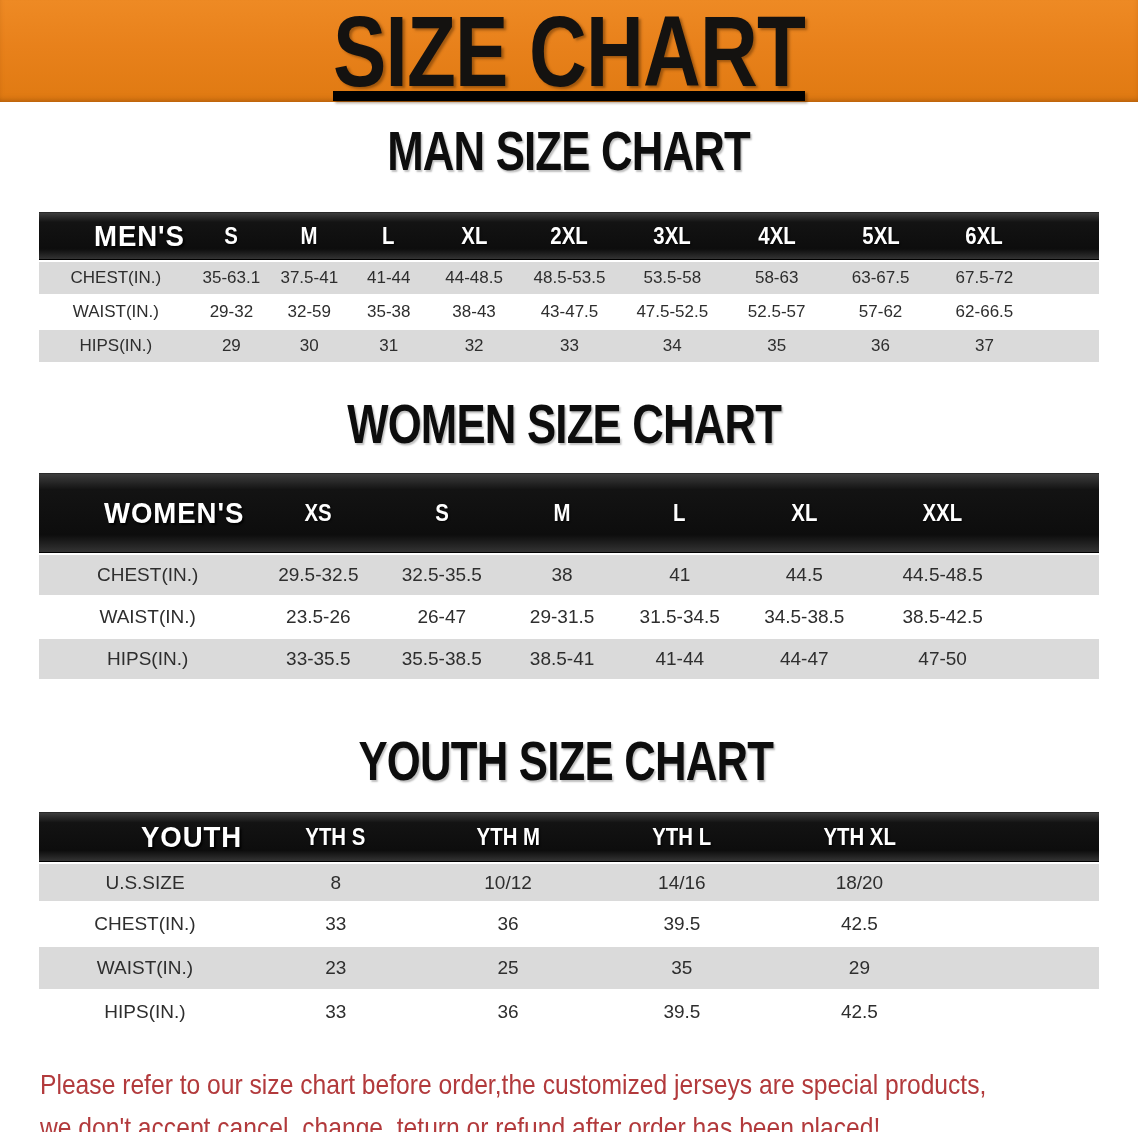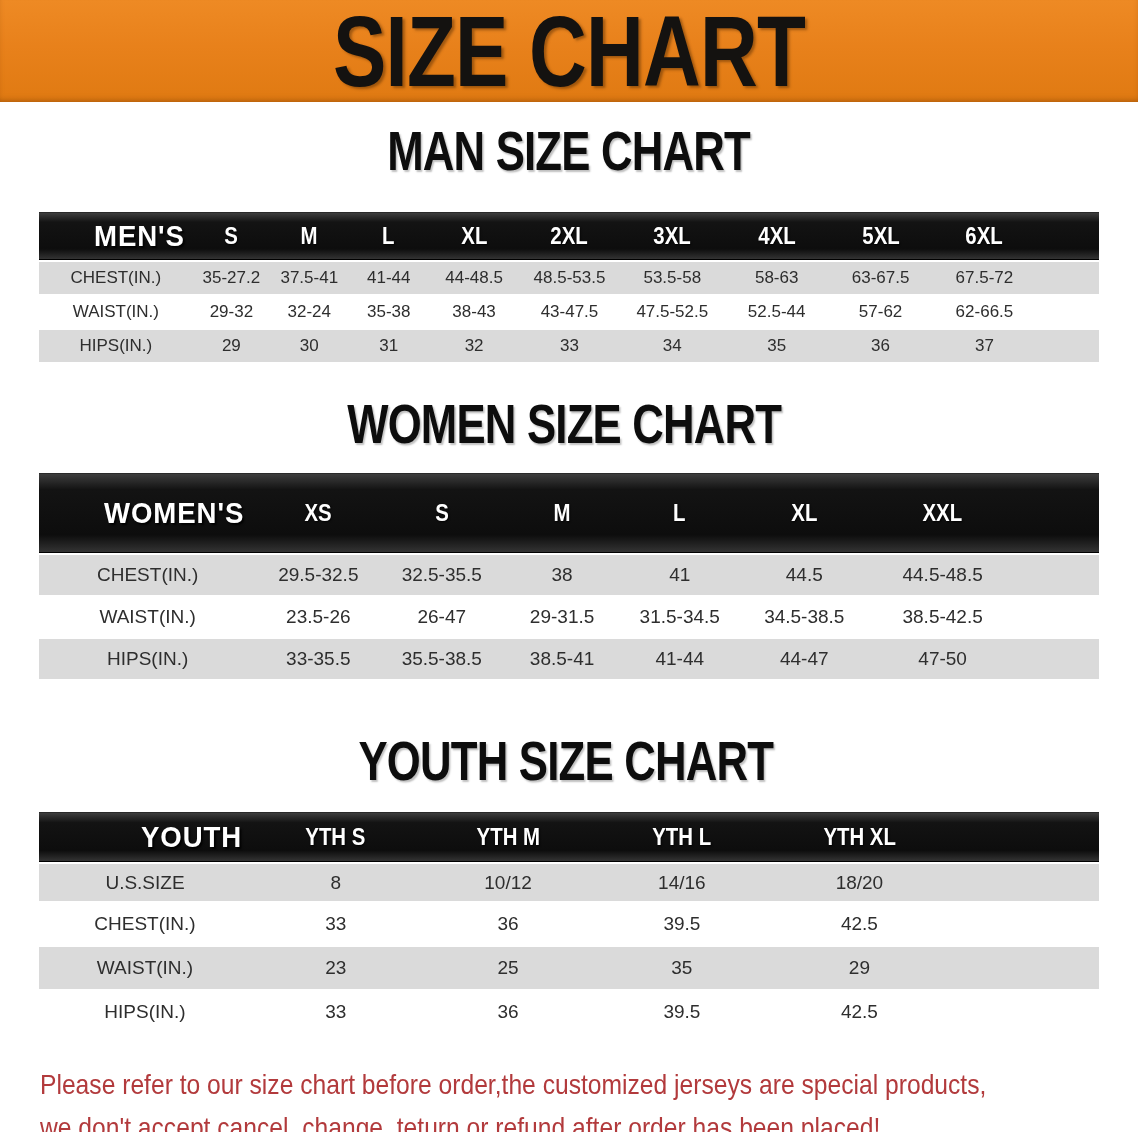--- a/index.html
+++ b/index.html
@@ -2,21 +2,21 @@
 <html><head>
 <meta charset="utf-8">
 <style>
   * { box-sizing: border-box; margin: 0; padding: 0; }
   html, body { width: 1138px; height: 1132px; background: #ffffff; overflow: hidden;
     font-family: "Liberation Sans", sans-serif; }
 
   
   .banner { width: 1138px; height: 102px; background: linear-gradient(180deg, #ee8a24 0%, #e8811b 45%, #e07a12 100%);
     display: flex; align-items: center; justify-content: center;
-    box-shadow: inset 0 -4px 6px -3px rgba(120,60,0,.55); }
+    box-shadow: inset 0 -4px 6px -3px rgba(120,60,0,.55); text-decoration: underline; }
   .banner-title { display: inline-block; font-size: 100px; line-height: 100px; font-weight: 800;
     color: #141210; letter-spacing: -1px; transform: scaleX(0.8); transform-origin: center;
     white-space: nowrap; text-shadow: 3px 2px 3px rgba(70,35,0,.45); }
 
   
   .section-heading { text-align: center; color: #0d0d0d; }
   .section-heading .cond { display: inline-block; font-size: 56px; line-height: 48px; font-weight: 800;
     letter-spacing: -1px; transform: scaleX(0.78); transform-origin: center; white-space: nowrap;
     text-shadow: 2px 2px 2px rgba(0,0,0,.25); }
   .heading-men   { margin: 25px 0 34px 0; }
@@ -93,40 +93,40 @@
               <th><span class="col-head-text">3XL</span></th>
               <th><span class="col-head-text">4XL</span></th>
               <th><span class="col-head-text">5XL</span></th>
               <th><span class="col-head-text">6XL</span></th>
               <th></th>
             </tr>
           </thead>
         <tbody>
             <tr>
               <td>CHEST(IN.)</td>
-              <td>35-27.2</td>
+              <td>35-63.1</td>
               <td>37.5-41</td>
               <td>41-44</td>
               <td>44-48.5</td>
               <td>48.5-53.5</td>
               <td>53.5-58</td>
               <td>58-63</td>
               <td>63-67.5</td>
               <td>67.5-72</td>
               <td></td>
             </tr>
             <tr>
               <td>WAIST(IN.)</td>
               <td>29-32</td>
-              <td>32-24</td>
+              <td>32-59</td>
               <td>35-38</td>
               <td>38-43</td>
               <td>43-47.5</td>
               <td>47.5-52.5</td>
-              <td>52.5-44</td>
+              <td>52.5-57</td>
               <td>57-62</td>
               <td>62-66.5</td>
               <td></td>
             </tr>
             <tr>
               <td>HIPS(IN.)</td>
               <td>29</td>
               <td>30</td>
               <td>31</td>
               <td>32</td>

